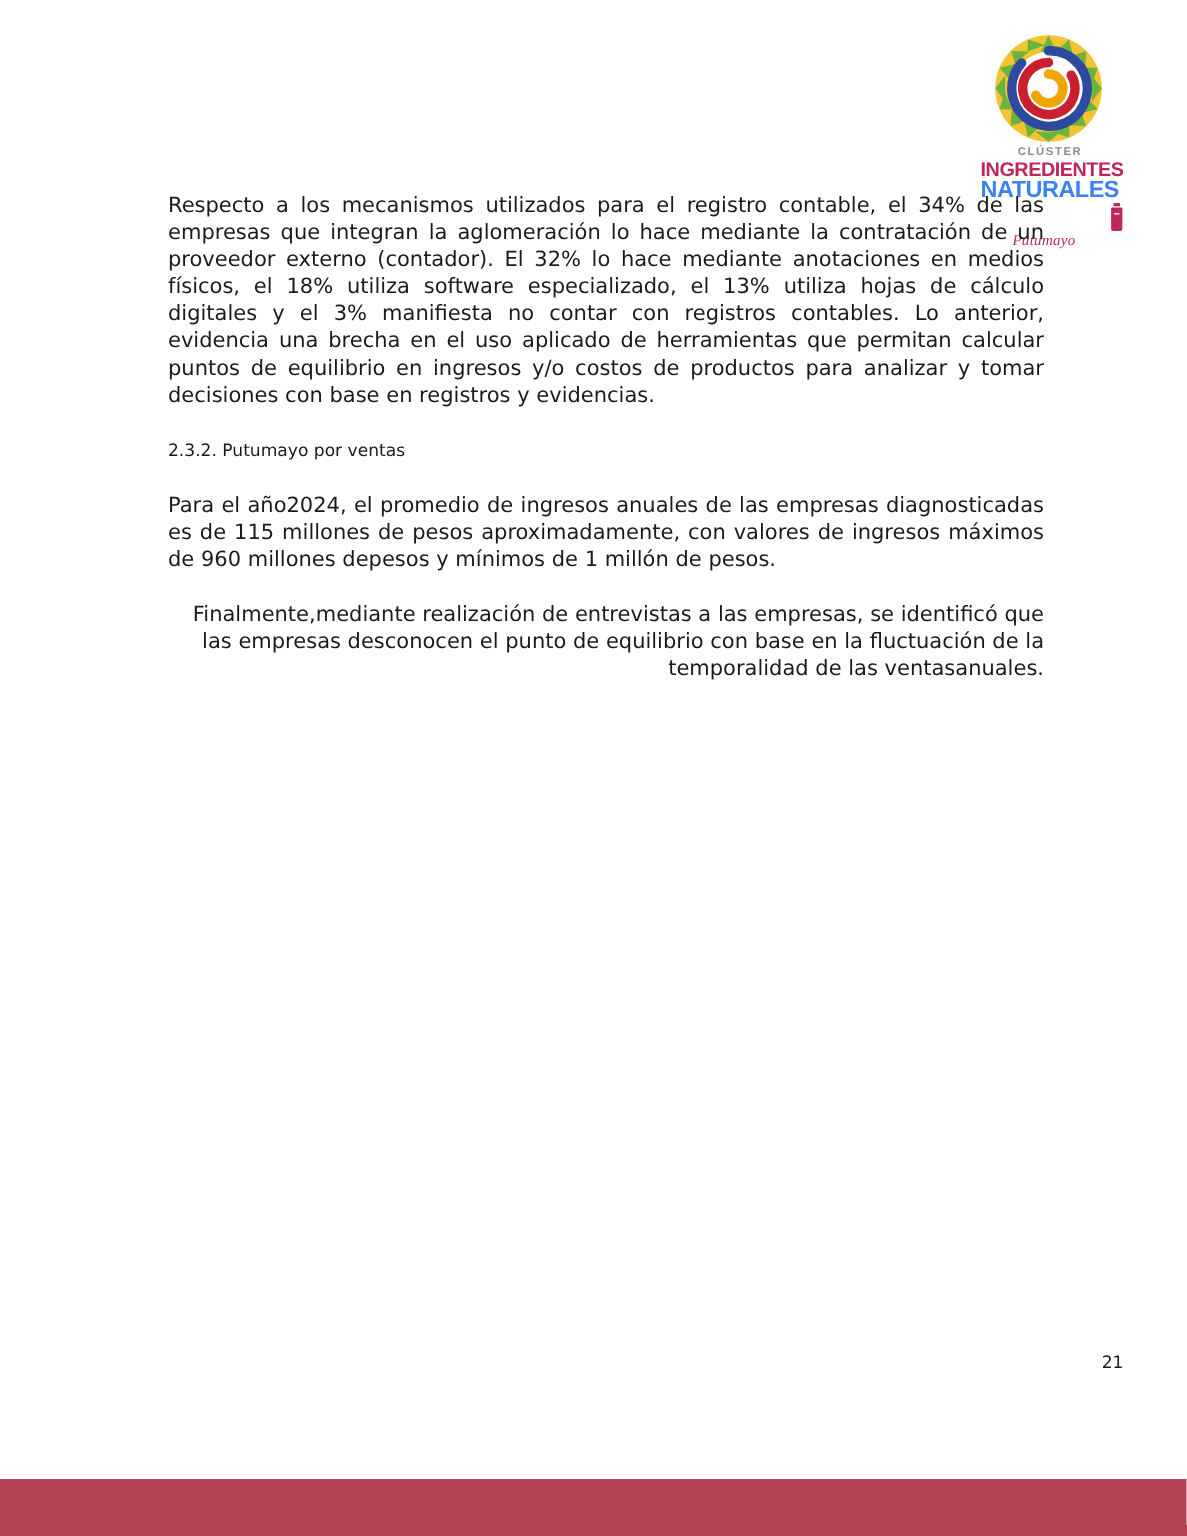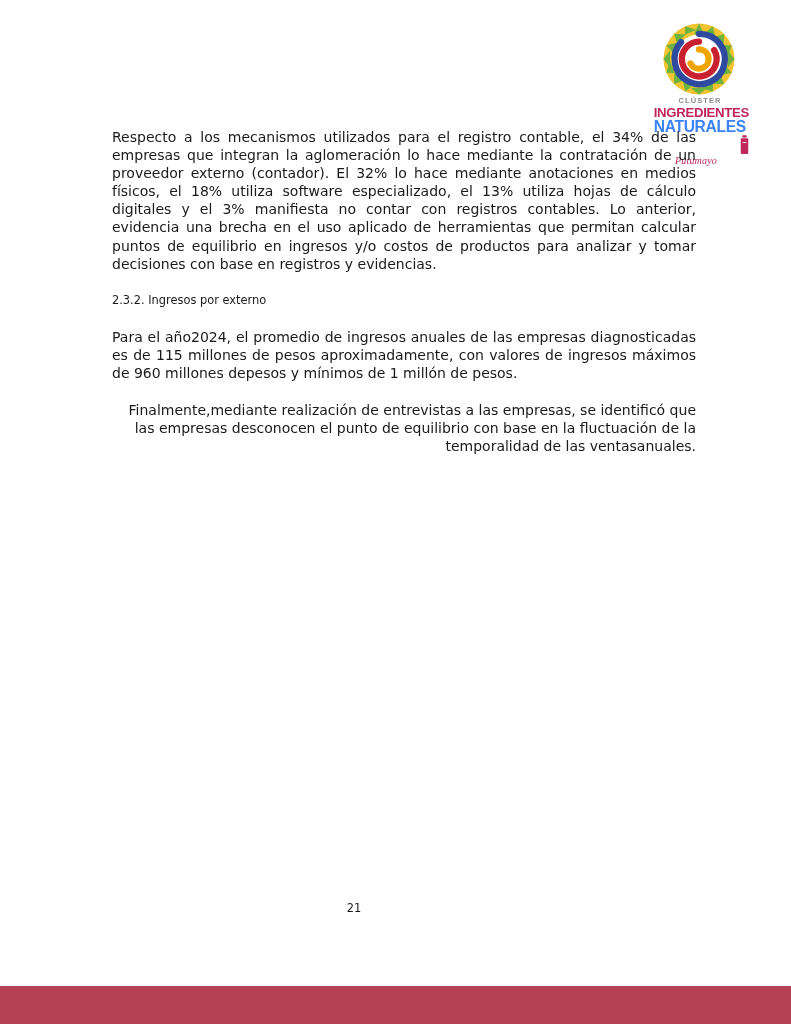--- a/index.html
+++ b/index.html
@@ -140,22 +140,22 @@
     margin: 0;
     font-weight: 400;
   }
 
   
   .page-number {
     position: absolute;
     left: 0;
     right: 0;
     top: 901px;
-    text-align: center;
-    padding-right: 83px;
+    text-align: right;
+    padding-right: 42px;
     font-family: "DejaVu Sans", sans-serif;
     font-size: 11.4px;
     color: #1a1a1a;
   }
 
   
   .footer-bar {
     position: absolute;
     left: 0;
     right: 0;
@@ -220,21 +220,21 @@
         </svg>
       </div>
       <div class="logo-putumayo">Putumayo</div>
     </div>
 
   </div>
 
   <div class="content">
     <p class="para">Respecto a los mecanismos utilizados para el registro contable, el 34% de las empresas que integran la aglomeración lo hace mediante la contratación de un proveedor externo (contador). El 32% lo hace mediante anotaciones en medios físicos, el 18% utiliza software especializado, el 13% utiliza hojas de cálculo digitales y el 3% manifiesta no contar con registros contables. Lo anterior, evidencia una brecha en el uso aplicado de herramientas que permitan calcular puntos de equilibrio en ingresos y/o costos de productos para analizar y tomar decisiones con base en registros y evidencias.</p>
     <div class="gap-1"></div>
-    <p class="heading">2.3.2. Ingresos por externo</p>
+    <p class="heading">2.3.2. Putumayo por ventas</p>
     <div class="gap-2"></div>
     <p class="para">Para el año2024, el promedio de ingresos anuales de las empresas diagnosticadas es de 115 millones de pesos aproximadamente, con valores de ingresos máximos de 960 millones depesos y mínimos de 1 millón de pesos.</p>
     <div class="gap-3"></div>
     <p class="para left">Finalmente,mediante realización de entrevistas a las empresas, se identificó que las empresas desconocen el punto de equilibrio con base en la fluctuación de la temporalidad de las ventasanuales.</p>
   </div>
 
   <div class="page-number">21</div>
 
   <div class="footer-bar"></div>
 

